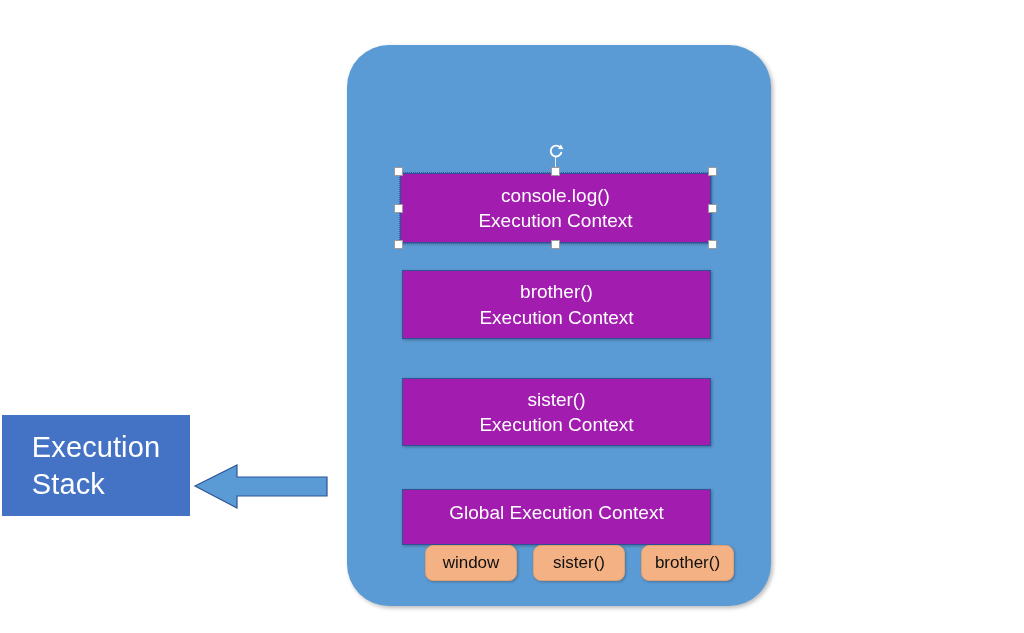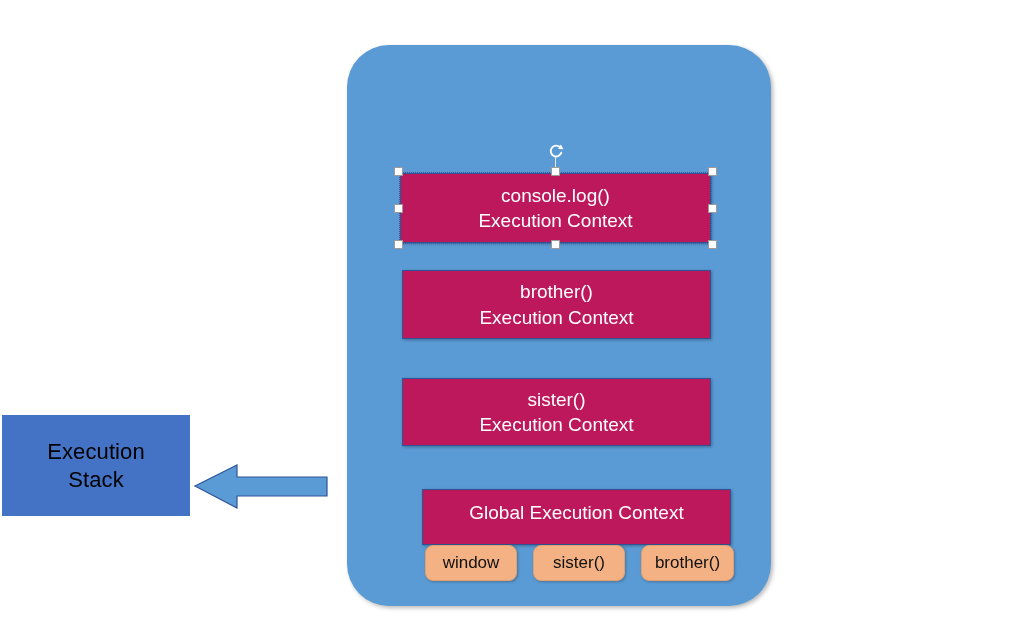--- a/index.html
+++ b/index.html
@@ -23,24 +23,23 @@
     top: 415px;
     width: 188px;
     height: 101px;
     background: #4472C4;
     display: flex;
     align-items: center;
     justify-content: center;
     box-sizing: border-box;
   }
   #stack-label .txt {
-    color: #000000;
-    font-size: 22px;
+    color: #ffffff;
+    font-size: 29px;
     line-height: 1.27;
-    text-align: center;
     white-space: pre-line;
     letter-spacing: 0.1px;
   }
 
   
   #stack-arrow {
     position: absolute;
     left: 193px;
     top: 459px;
     width: 136px;
@@ -55,42 +54,42 @@
     width: 424px;
     height: 561px;
     background: #5B9BD5;
     border-radius: 42px;
     box-shadow: 2px 2px 4px rgba(0,0,0,0.28);
   }
 
   
   .ec-frame {
     position: absolute;
-    background: #be185d;
+    background: #a21caf;
     border: 1px solid #2E5496;
     box-sizing: border-box;
     display: flex;
     align-items: center;
     justify-content: center;
     box-shadow: 1px 1px 3px rgba(0,0,0,0.30);
   }
   .ec-frame .ec-text {
     color: #ffffff;
     font-size: 19px;
     line-height: 1.32;
     text-align: center;
     white-space: pre-line;
   }
 
   
   #frame-console { left: 53px;  top: 128px; width: 311px; height: 70px; }
   #frame-brother { left: 55px;  top: 225px; width: 309px; height: 69px; }
   #frame-sister  { left: 55px;  top: 333px; width: 309px; height: 68px; }
   #frame-global  { left: 55px;  top: 444px; width: 309px; height: 56px;
-                   align-items: flex-start; padding-top: 10px; margin-left: 20px; }
+                   align-items: flex-start; padding-top: 10px; }
 
   
   #selection-overlay {
     position: absolute;
     left: 52px;
     top: 127px;
     width: 313px;
     height: 72px;
     pointer-events: none;
   }

